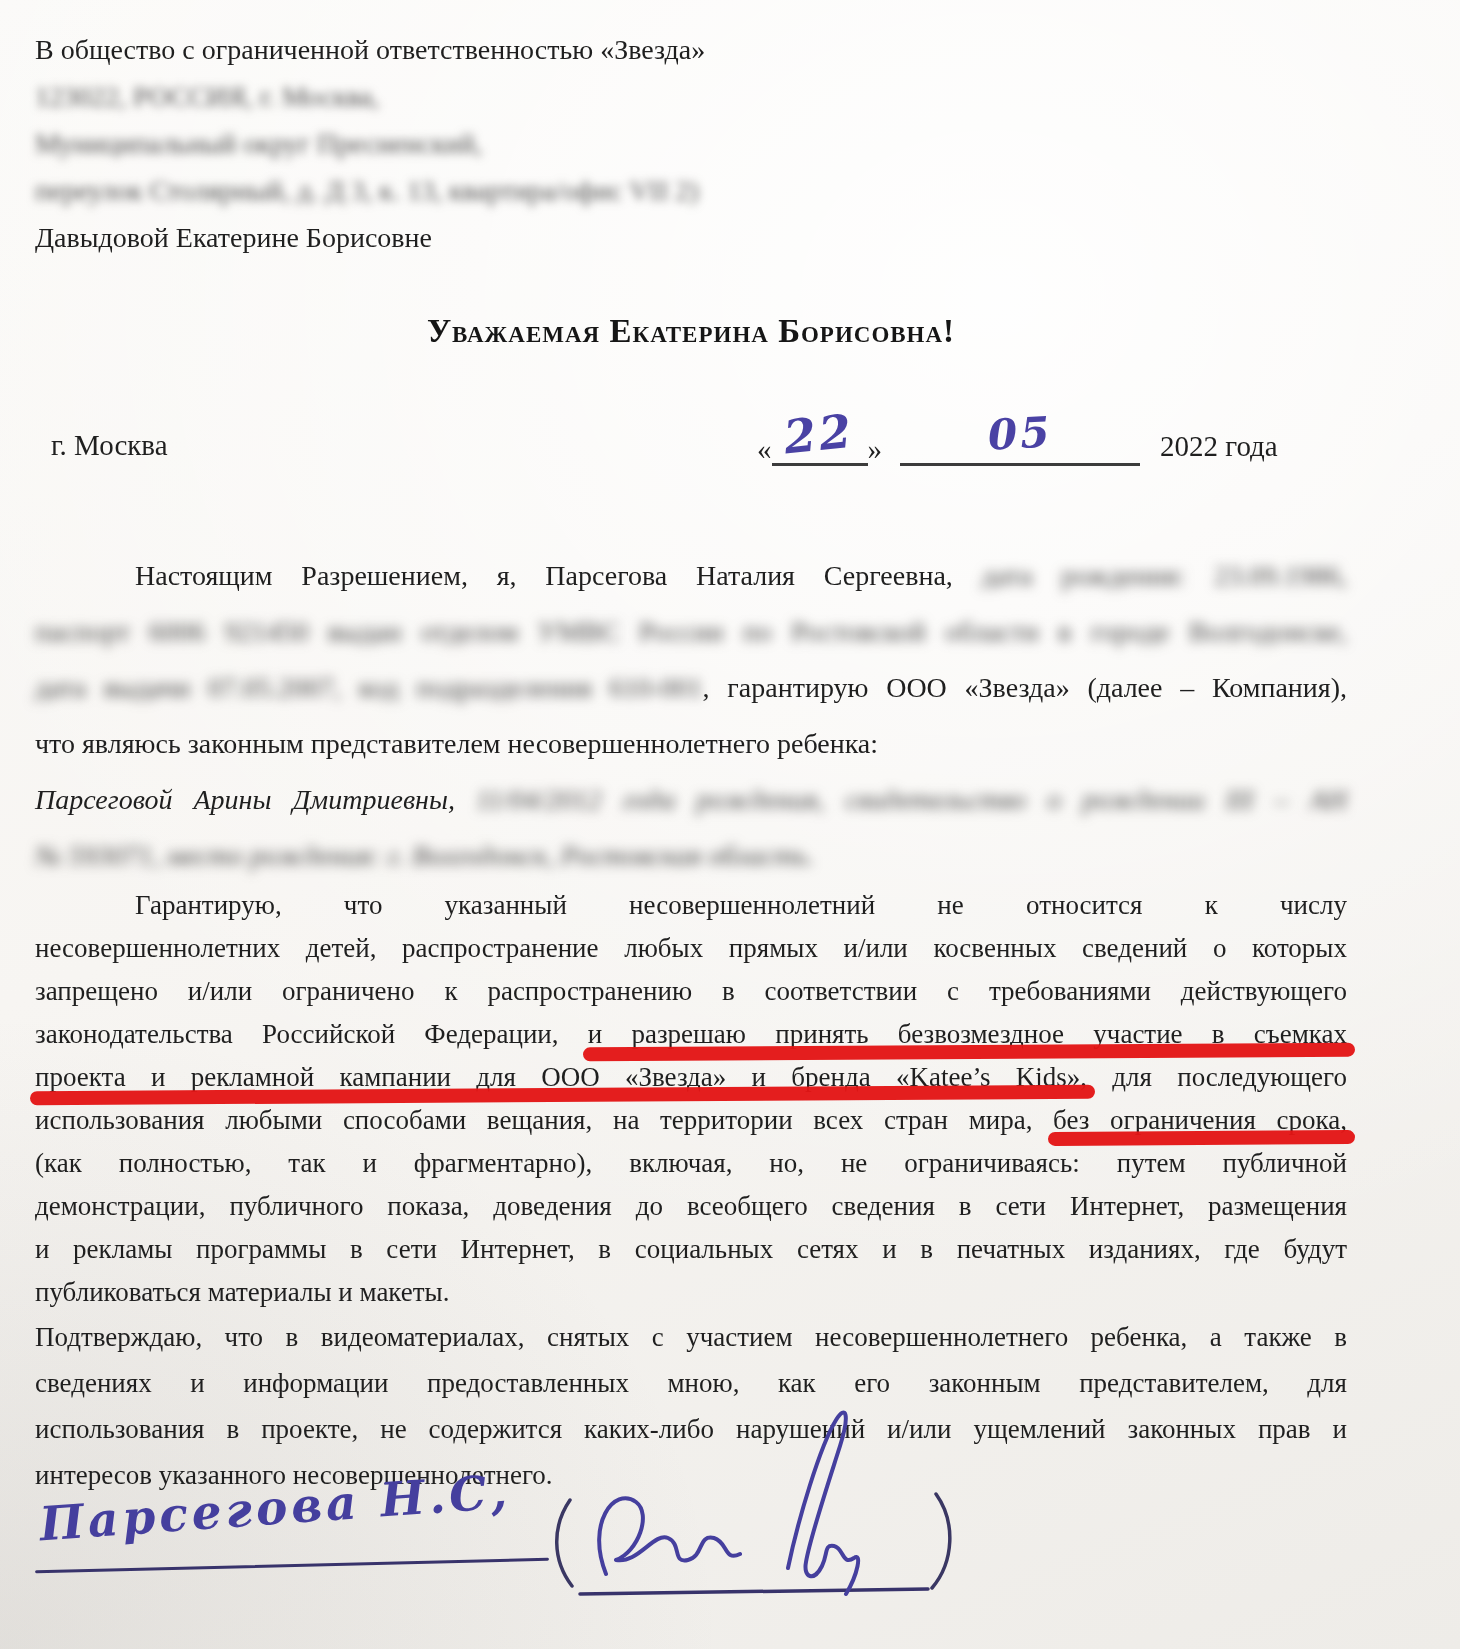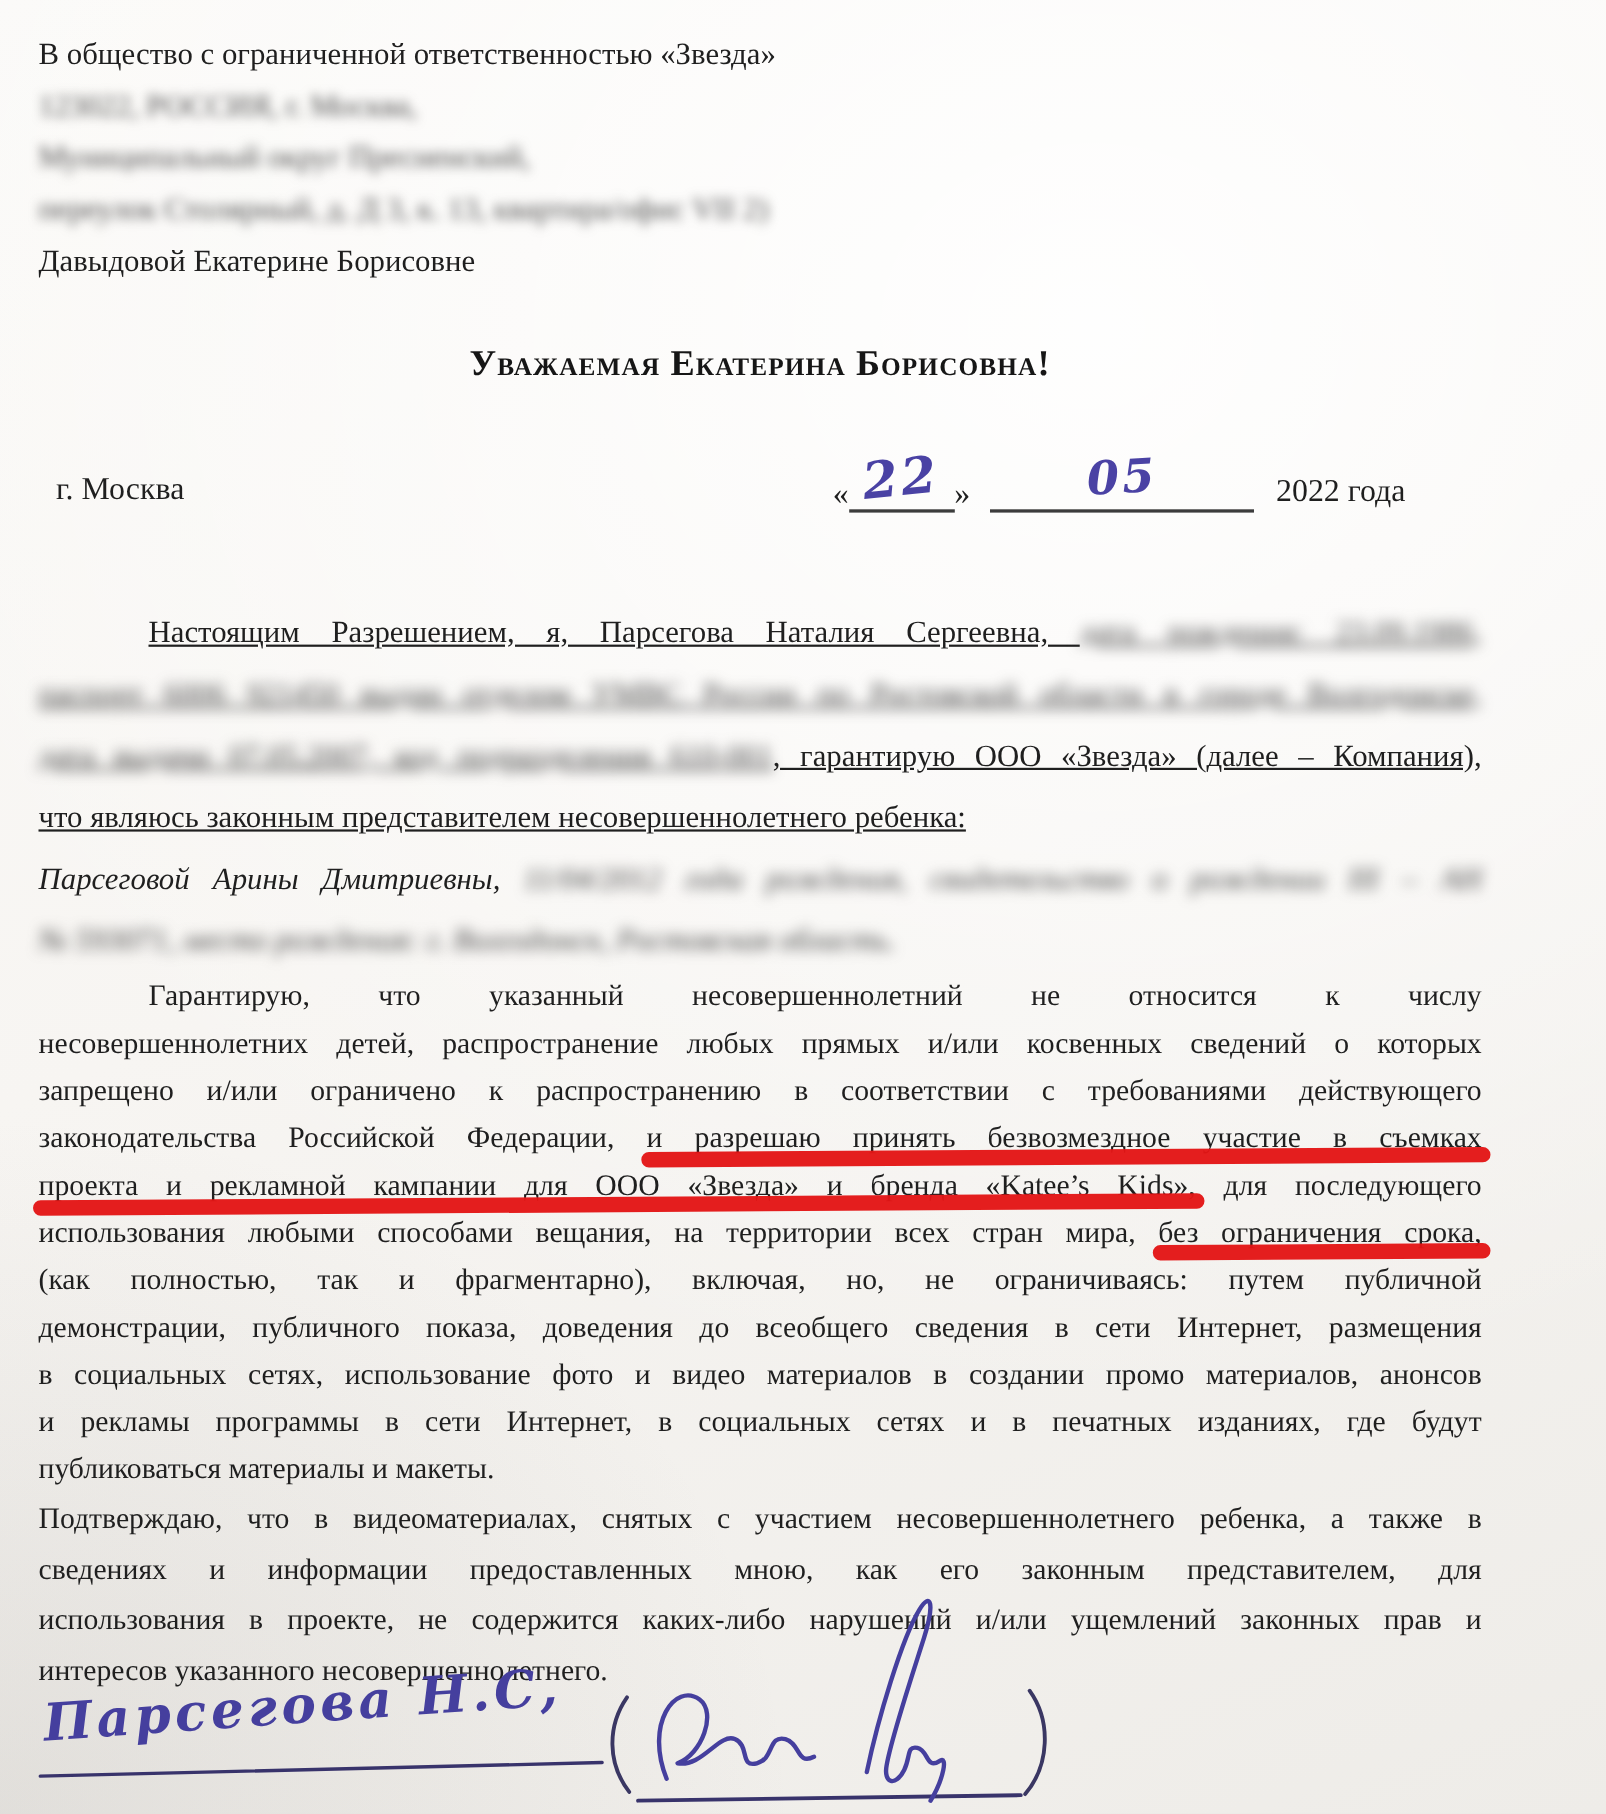--- a/index.html
+++ b/index.html
@@ -50,21 +50,21 @@
   .hand.m{transform:rotate(-3deg);font-size:42px;}
   .year{margin-left:20px;line-height:40px;}
 
   
   .para{font-size:28px;}
   .para .tline{line-height:56px;height:56px;overflow:visible;}
   .para2{font-size:27px;}
   .para2 .tline{line-height:43px;height:43px;}
   .para3{font-size:27px;}
   .para3 .tline{line-height:46px;height:46px;}
-  .p-intro{margin-top:76px;text-decoration:underline;}
+  .p-intro{margin-top:76px;}
   .just{text-align:justify;text-align-last:justify;}
   .indent{text-indent:100px;}
   .ital{font-style:italic;}
   .blur{filter:blur(6px);color:#474747;}
   .red-ul{position:relative;font-family:Liberation Serif, serif;}
   .red-ul::after{
     content:"";position:absolute;left:-5px;right:-8px;bottom:-10px;height:14px;
     background:var(--marker,#e31515);border-radius:8px;transform:rotate(-0.35deg);
     opacity:.96;
   }
@@ -126,21 +126,20 @@
       </div>
     <div class="para para2">
         <div class="tline just indent"><span>Гарантирую, что указанный несовершеннолетний не относится к числу</span></div>
         <div class="tline just"><span>несовершеннолетних детей, распространение любых прямых и/или косвенных сведений о которых</span></div>
         <div class="tline just"><span>запрещено и/или ограничено к распространению в соответствии с требованиями действующего</span></div>
         <div class="tline just"><span>законодательства Российской Федерации, </span><span class="red-ul">и разрешаю принять безвозмездное участие в съемках</span></div>
         <div class="tline just"><span class="red-ul">проекта и рекламной кампании для ООО «Звезда» и бренда «Katee’s Kids»,</span><span> для последующего</span></div>
         <div class="tline just"><span>использования любыми способами вещания, на территории всех стран мира, </span><span class="red-ul">без ограничения срока,</span></div>
         <div class="tline just"><span>(как полностью, так и фрагментарно), включая, но, не ограничиваясь: путем публичной</span></div>
         <div class="tline just"><span>демонстрации, публичного показа, доведения до всеобщего сведения в сети Интернет, размещения</span></div>
-        <div class="tline just"><span>в социальных сетях, использование фото и видео материалов в создании промо материалов, анонсов</span></div>
         <div class="tline just"><span>и рекламы программы в сети Интернет, в социальных сетях и в печатных изданиях, где будут</span></div>
         <div class="tline"><span>публиковаться материалы и макеты.</span></div>
       </div>
     <div class="para para3">
         <div class="tline just"><span>Подтверждаю, что в видеоматериалах, снятых с участием несовершеннолетнего ребенка, а также в</span></div>
         <div class="tline just"><span>сведениях и информации предоставленных мною, как его законным представителем, для</span></div>
         <div class="tline just"><span>использования в проекте, не содержится каких-либо нарушений и/или ущемлений законных прав и</span></div>
         <div class="tline"><span>интересов указанного несовершеннолетнего.</span></div>
       </div>
 

